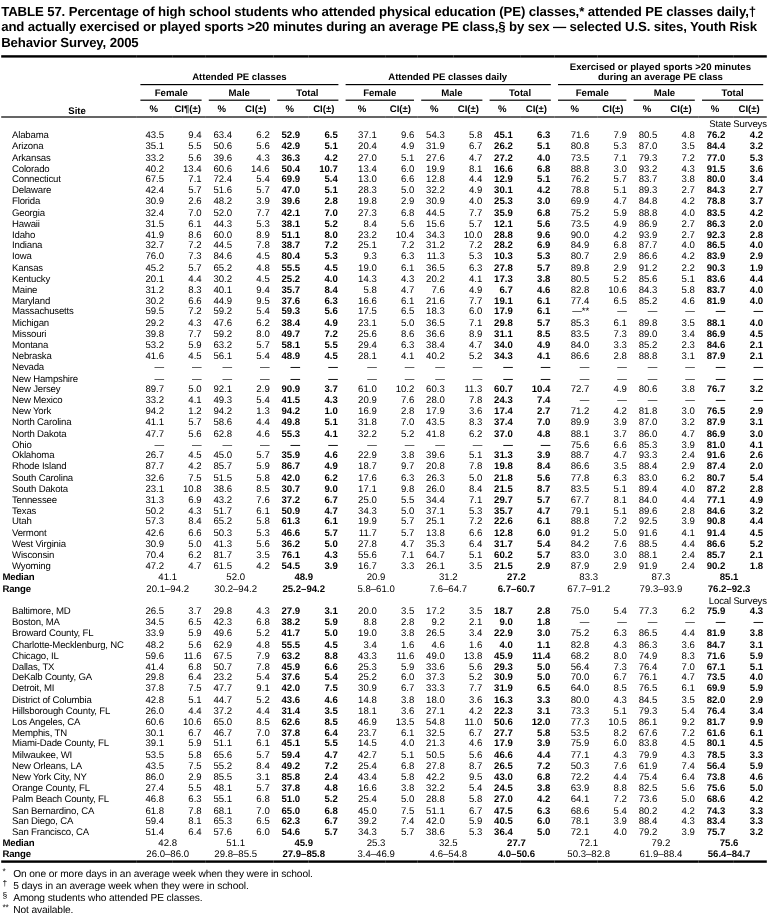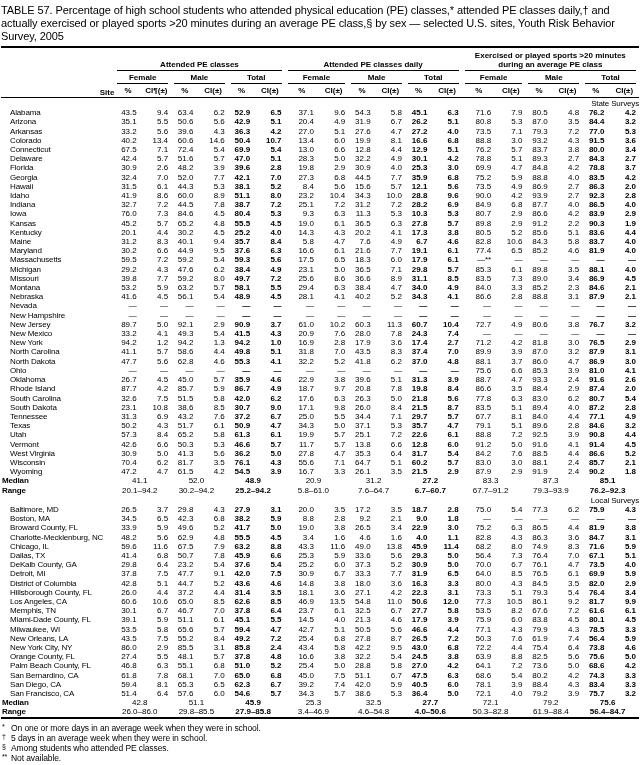--- a/index.html
+++ b/index.html
@@ -1,28 +1,28 @@
 <!DOCTYPE html>
 <html><head>
 <meta charset="utf-8">
 <style>
   html,body{margin:0;padding:0;background:#fff;color:#000;}
   body{width:640px;font-family:"Liberation Sans",sans-serif;-webkit-font-smoothing:antialiased;}
   .page{width:640px;}
-  .title{font-weight:normal;font-size:11px;line-height:13px;letter-spacing:-0.1px;padding:4px 2px 3px 1px;}
+  .title{font-weight:bold;font-size:11px;line-height:13px;letter-spacing:-0.1px;padding:4px 2px 3px 1px;}
   table{border-collapse:collapse;table-layout:fixed;width:638px;margin-left:1px;
         border-top:2px solid #000;border-bottom:2px solid #000;}
   th,td{margin:0;padding:0;font-size:8px;white-space:nowrap;overflow:visible;}
   thead th{font-weight:bold;vertical-align:bottom;line-height:9px;}
   th.group{text-align:center;padding-top:3px;}
   th.group .ul,th.sex .ul{border-bottom:1px solid #000;padding:0 1px 1px 1px;margin:0 3px;}
   th.group .ul{white-space:normal;}
   th.sex{text-align:center;padding-top:2px;}
   th.collab{text-align:center;padding:2px 2px 2px 0;border-bottom:1.5px solid #000;}
-  th.sitehead{text-align:right;padding-left:13px;border-bottom:1.5px solid #000;vertical-align:bottom;}
+  th.sitehead{text-align:center;padding-left:13px;border-bottom:1.5px solid #000;vertical-align:bottom;}
   tbody td,tbody th{line-height:9.2px;font-size:8px;}
   td.v{text-align:right;}
   td.pct{padding-right:7px;}
   td.ci{padding-right:3px;}
   td.tot{font-weight:bold;}
   td.site{text-align:left;padding-left:9px;letter-spacing:-0.15px;}
   th.section{text-align:right;font-weight:normal;padding-left:1px;padding-top:1px;letter-spacing:-0.15px;}
   td.sumlabel{text-align:left;font-weight:bold;padding-left:1px;letter-spacing:-0.15px;margin-top:36px;}
   td.pair{text-align:center;padding-right:6px;}
   .footnotes{padding:4px 2px 2px 2px;font-size:8.5px;line-height:10px;letter-spacing:-0.1px;}

